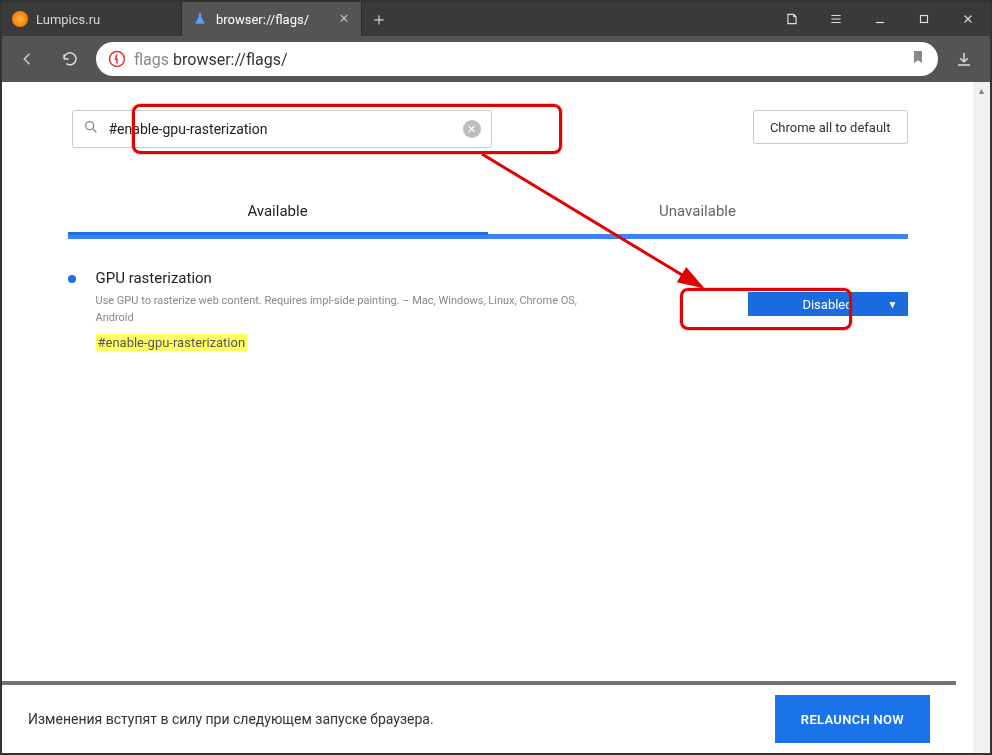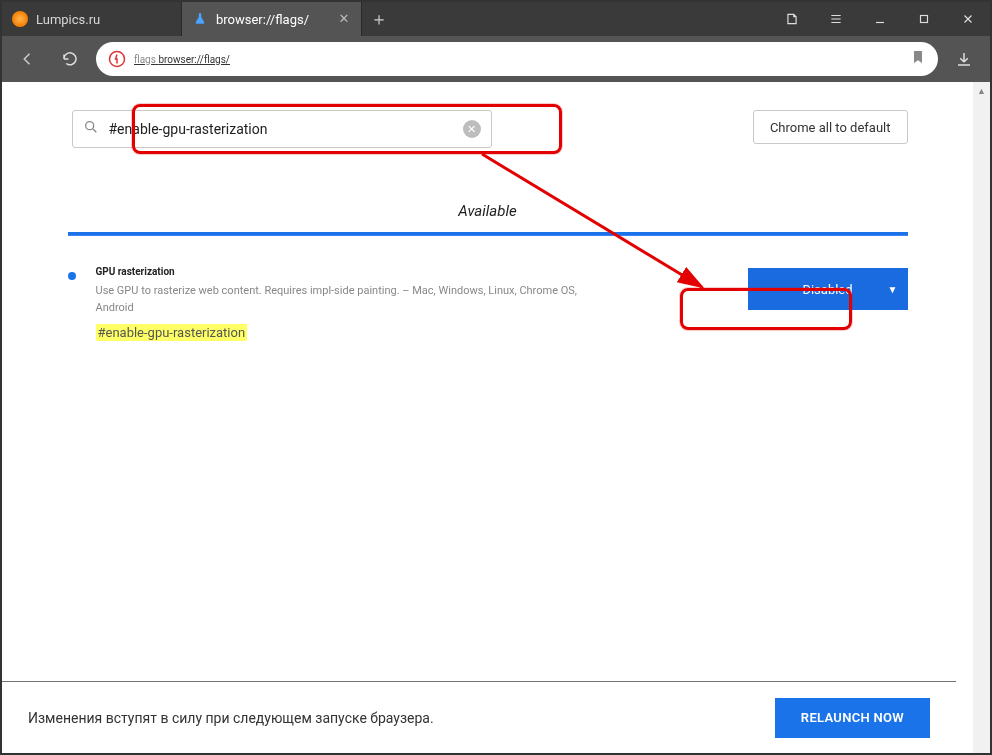--- a/index.html
+++ b/index.html
@@ -18,58 +18,58 @@
   .titlebar-spacer { flex: 1; }
   .win-controls { display: flex; align-items: center; }
   .win-btn { width: 44px; height: 34px; display: flex; align-items: center; justify-content: center; color: #ddd; }
   .win-btn svg { width: 14px; height: 14px; }
 
   
   .addrbar { height: 46px; background: #555454; display: flex; align-items: center; padding: 0 10px; gap: 10px; }
   .nav-btn { width: 32px; height: 32px; display: flex; align-items: center; justify-content: center; color: #ddd; border-radius: 4px; }
   .addr-field { flex: 1; height: 34px; background: #fff; border-radius: 17px; display: flex; align-items: center; padding: 0 12px; gap: 8px; }
   .addr-field .yicon { width: 18px; height: 18px; }
-  .addr-field .url { flex: 1; font-size: 10px; color: #333; text-decoration: underline; }
+  .addr-field .url { flex: 1; font-size: 16px; color: #333; }
   .addr-field .url .dim { color: #888; }
   .addr-field .bookmark { color: #888; }
   .dl-btn { width: 32px; height: 32px; display: flex; align-items: center; justify-content: center; color: #ddd; }
 
   
   .page { position: absolute; top: 80px; bottom: 0; left: 0; right: 0; background: #fff; }
   .page-scroll { position: absolute; inset: 0; right: 17px; overflow: hidden; }
   .scrollbar { position: absolute; top: 0; right: 0; bottom: 0; width: 17px; background: #f1f1f1; }
   .scrollbar .thumb-up { position: absolute; top: 0; left: 0; right: 0; height: 17px; display:flex;align-items:center;justify-content:center;color:#888;font-size:9px;}
   .content-wrap { max-width: 840px; margin: 0 auto; padding: 28px 0 0 0; }
 
   .top-row { display: flex; align-items: flex-start; gap: 20px; padding: 0 0 0 4px; }
   .search-wrap { position: relative; width: 420px; }
   .search-box { width: 100%; height: 38px; border: 1px solid #c9c9c9; border-radius: 3px; display: flex; align-items: center; padding: 0 10px; gap: 10px; background: #fff; }
   .search-box input { flex: 1; border: none; outline: none; font-size: 14px; color: #222; background: transparent; }
   .clear-btn { width: 18px; height: 18px; border-radius: 50%; background: #bdbdbd; color: #fff; display: flex; align-items: center; justify-content: center; font-size: 11px; }
   .top-row-spacer { flex: 1; }
   .reset-btn { height: 34px; padding: 0 16px; border: 1px solid #c9c9c9; background: #fff; border-radius: 3px; font-size: 13px; color: #333; display: flex; align-items: center; }
 
-  .tabs-row { display: flex; margin-top: 40px; border-bottom: 2px solid #3b82f6; font-style: italic; }
+  .tabs-row { display: flex; margin-top: 40px; border-bottom: 5px solid #3b82f6; }
   .ptab { flex: 1; text-align: center; padding: 14px 0; font-size: 15px; color: #666; position: relative; }
   .ptab.active { color: #222; }
   .ptab.active::after { content:""; position: absolute; left: 0; right: 0; bottom: -1px; height: 3px; background: #1a73e8; }
 
   .flag-item { display: flex; align-items: flex-start; padding: 30px 0 0 0; gap: 20px; }
   .flag-dot { width: 8px; height: 8px; border-radius: 50%; background: #1a73e8; margin-top: 6px; flex-shrink:0; }
   .flag-body { flex: 1; }
-  .flag-title { font-size: 10px; font-weight: 700; color: #222; margin-bottom: 6px; }
+  .flag-title { font-size: 15px; font-weight: 400; color: #222; margin-bottom: 6px; }
   .flag-desc { font-size: 11px; color: #888; line-height: 1.5; margin-bottom: 6px; max-width: 520px; }
   .flag-tag { font-size: 13px; color: #555; background: #ffff66; padding: 1px 2px; display: inline-block; }
-  .flag-select { width: 160px; height: 42px; background: #1a6be0; color: #fff; border: none; font-size: 13px; display: flex; align-items: center; justify-content: center; position: relative; margin-top: 2px; }
+  .flag-select { width: 160px; height: 24px; background: #1a6be0; color: #fff; border: none; font-size: 13px; display: flex; align-items: center; justify-content: center; position: relative; margin-top: 23px; }
   .flag-select .caret { position: absolute; right: 10px; font-size: 10px; }
 
   
-  .bottom-bar { position: absolute; left: 0; right: 17px; bottom: 0; height: 72px; border-top: 1px solid #737373; background: #fff; display: flex; align-items: center; padding: 0 26px; gap: 20px; }
+  .bottom-bar { position: absolute; left: 0; right: 17px; bottom: 0; height: 72px; border-top: 4px solid #737373; background: #fff; display: flex; align-items: center; padding: 0 26px; gap: 20px; }
   .bottom-bar .msg { flex: 1; font-size: 14px; color: #333; }
-  .relaunch { height: 40px; padding: 0 26px; background: #1a73e8; color: #fff; font-size: 13px; font-weight: 600; letter-spacing: 0.3px; border: none; display:flex;align-items:center; }
+  .relaunch { height: 48px; padding: 0 26px; background: #1a73e8; color: #fff; font-size: 13px; font-weight: 600; letter-spacing: 0.3px; border: none; display:flex;align-items:center; }
 
   
   .hl { position: absolute; border: 3px solid #e30000; border-radius: 8px; pointer-events: none; box-shadow: 0 0 0 1px rgba(227,0,0,0.2); }
   .arrow-svg { position: absolute; pointer-events: none; }
 
   .favicon-orange { background: radial-gradient(circle at 50% 50%, #ffb74d 0%, #f57c00 70%); border-radius:50%; }
   .favicon-flask { display:flex;align-items:center;justify-content:center; }
 </style>
 </head>
 <body>
@@ -174,20 +174,21 @@
               <input type="text" value="#enable-gpu-rasterization" style="">
               <span class="clear-btn">✕</span>
             </div>
           </div>
           <div class="top-row-spacer"></div>
           <button class="reset-btn">Chrome all to default</button>
         </div>
 
         <div class="tabs-row">
           <div class="ptab active">Available</div>
+          <div class="ptab">Unavailable</div>
         </div>
 
         <div class="flag-item">
           <span class="flag-dot"></span>
           <div class="flag-body">
             <div class="flag-title">GPU rasterization</div>
             <div class="flag-desc">Use GPU to rasterize web content. Requires impl-side painting. – Mac, Windows, Linux, Chrome OS, Android</div>
             <a class="flag-tag">#enable-gpu-rasterization</a>
           </div>
           <div class="flag-select">

